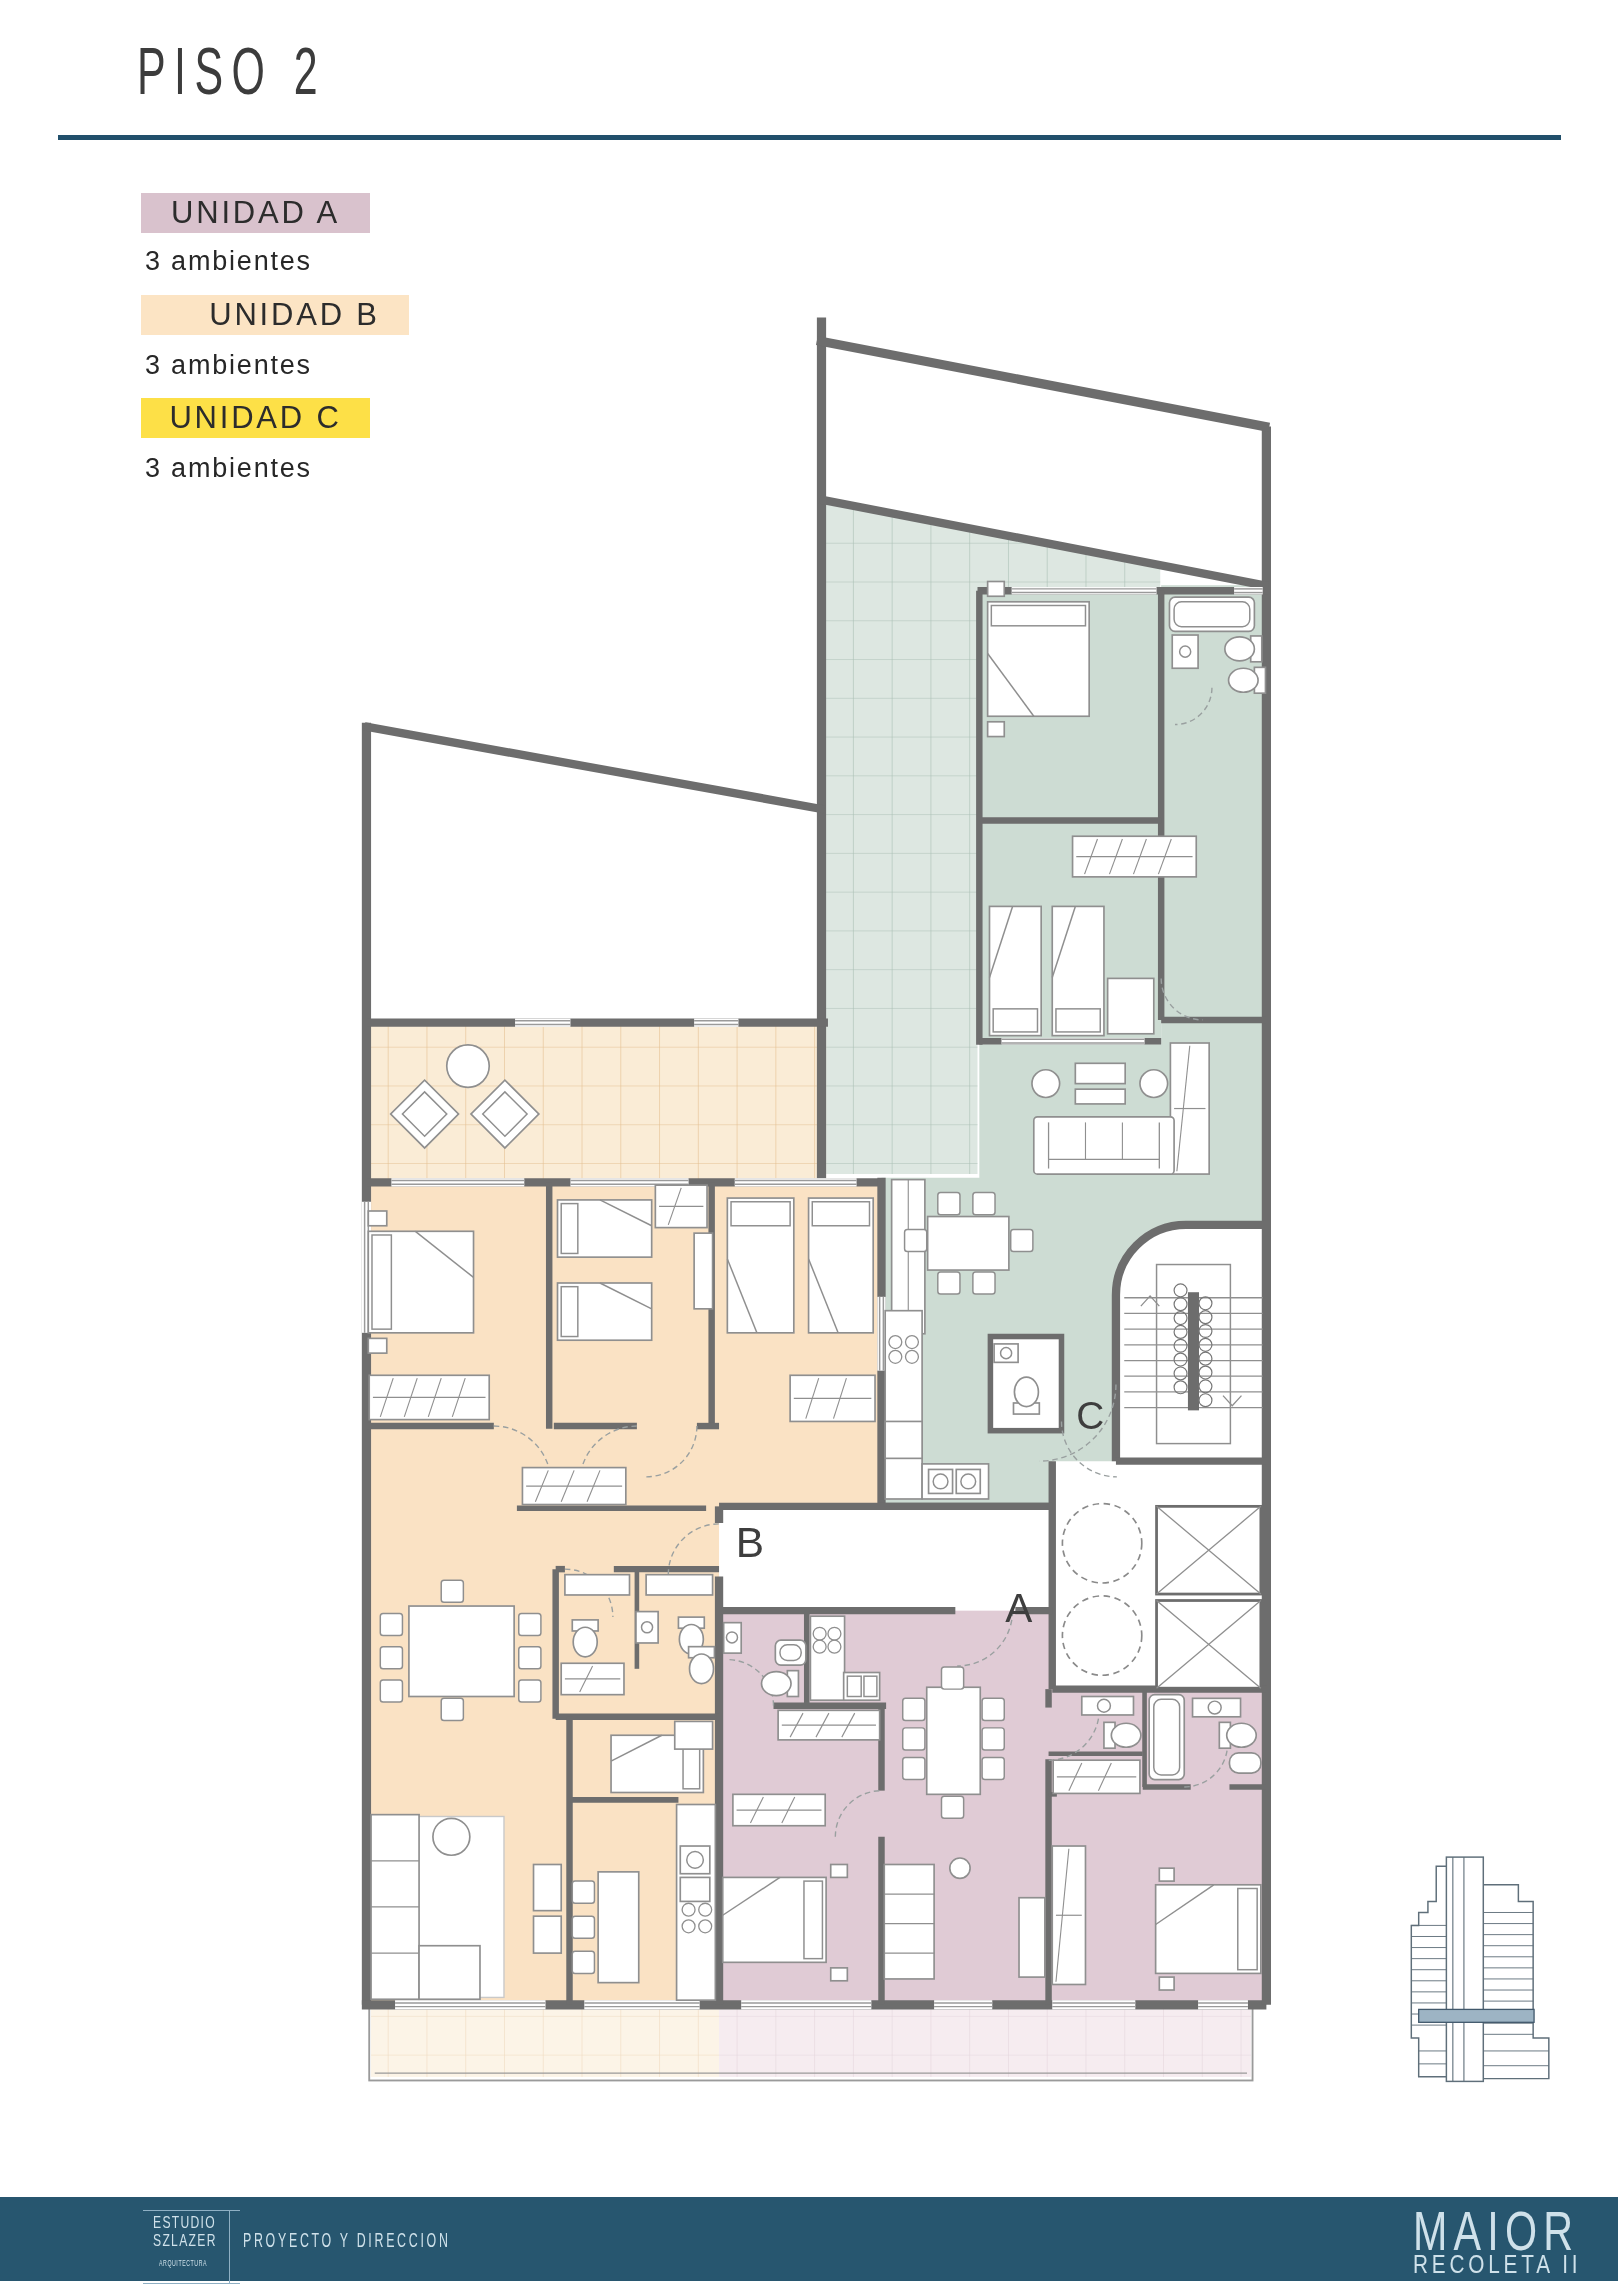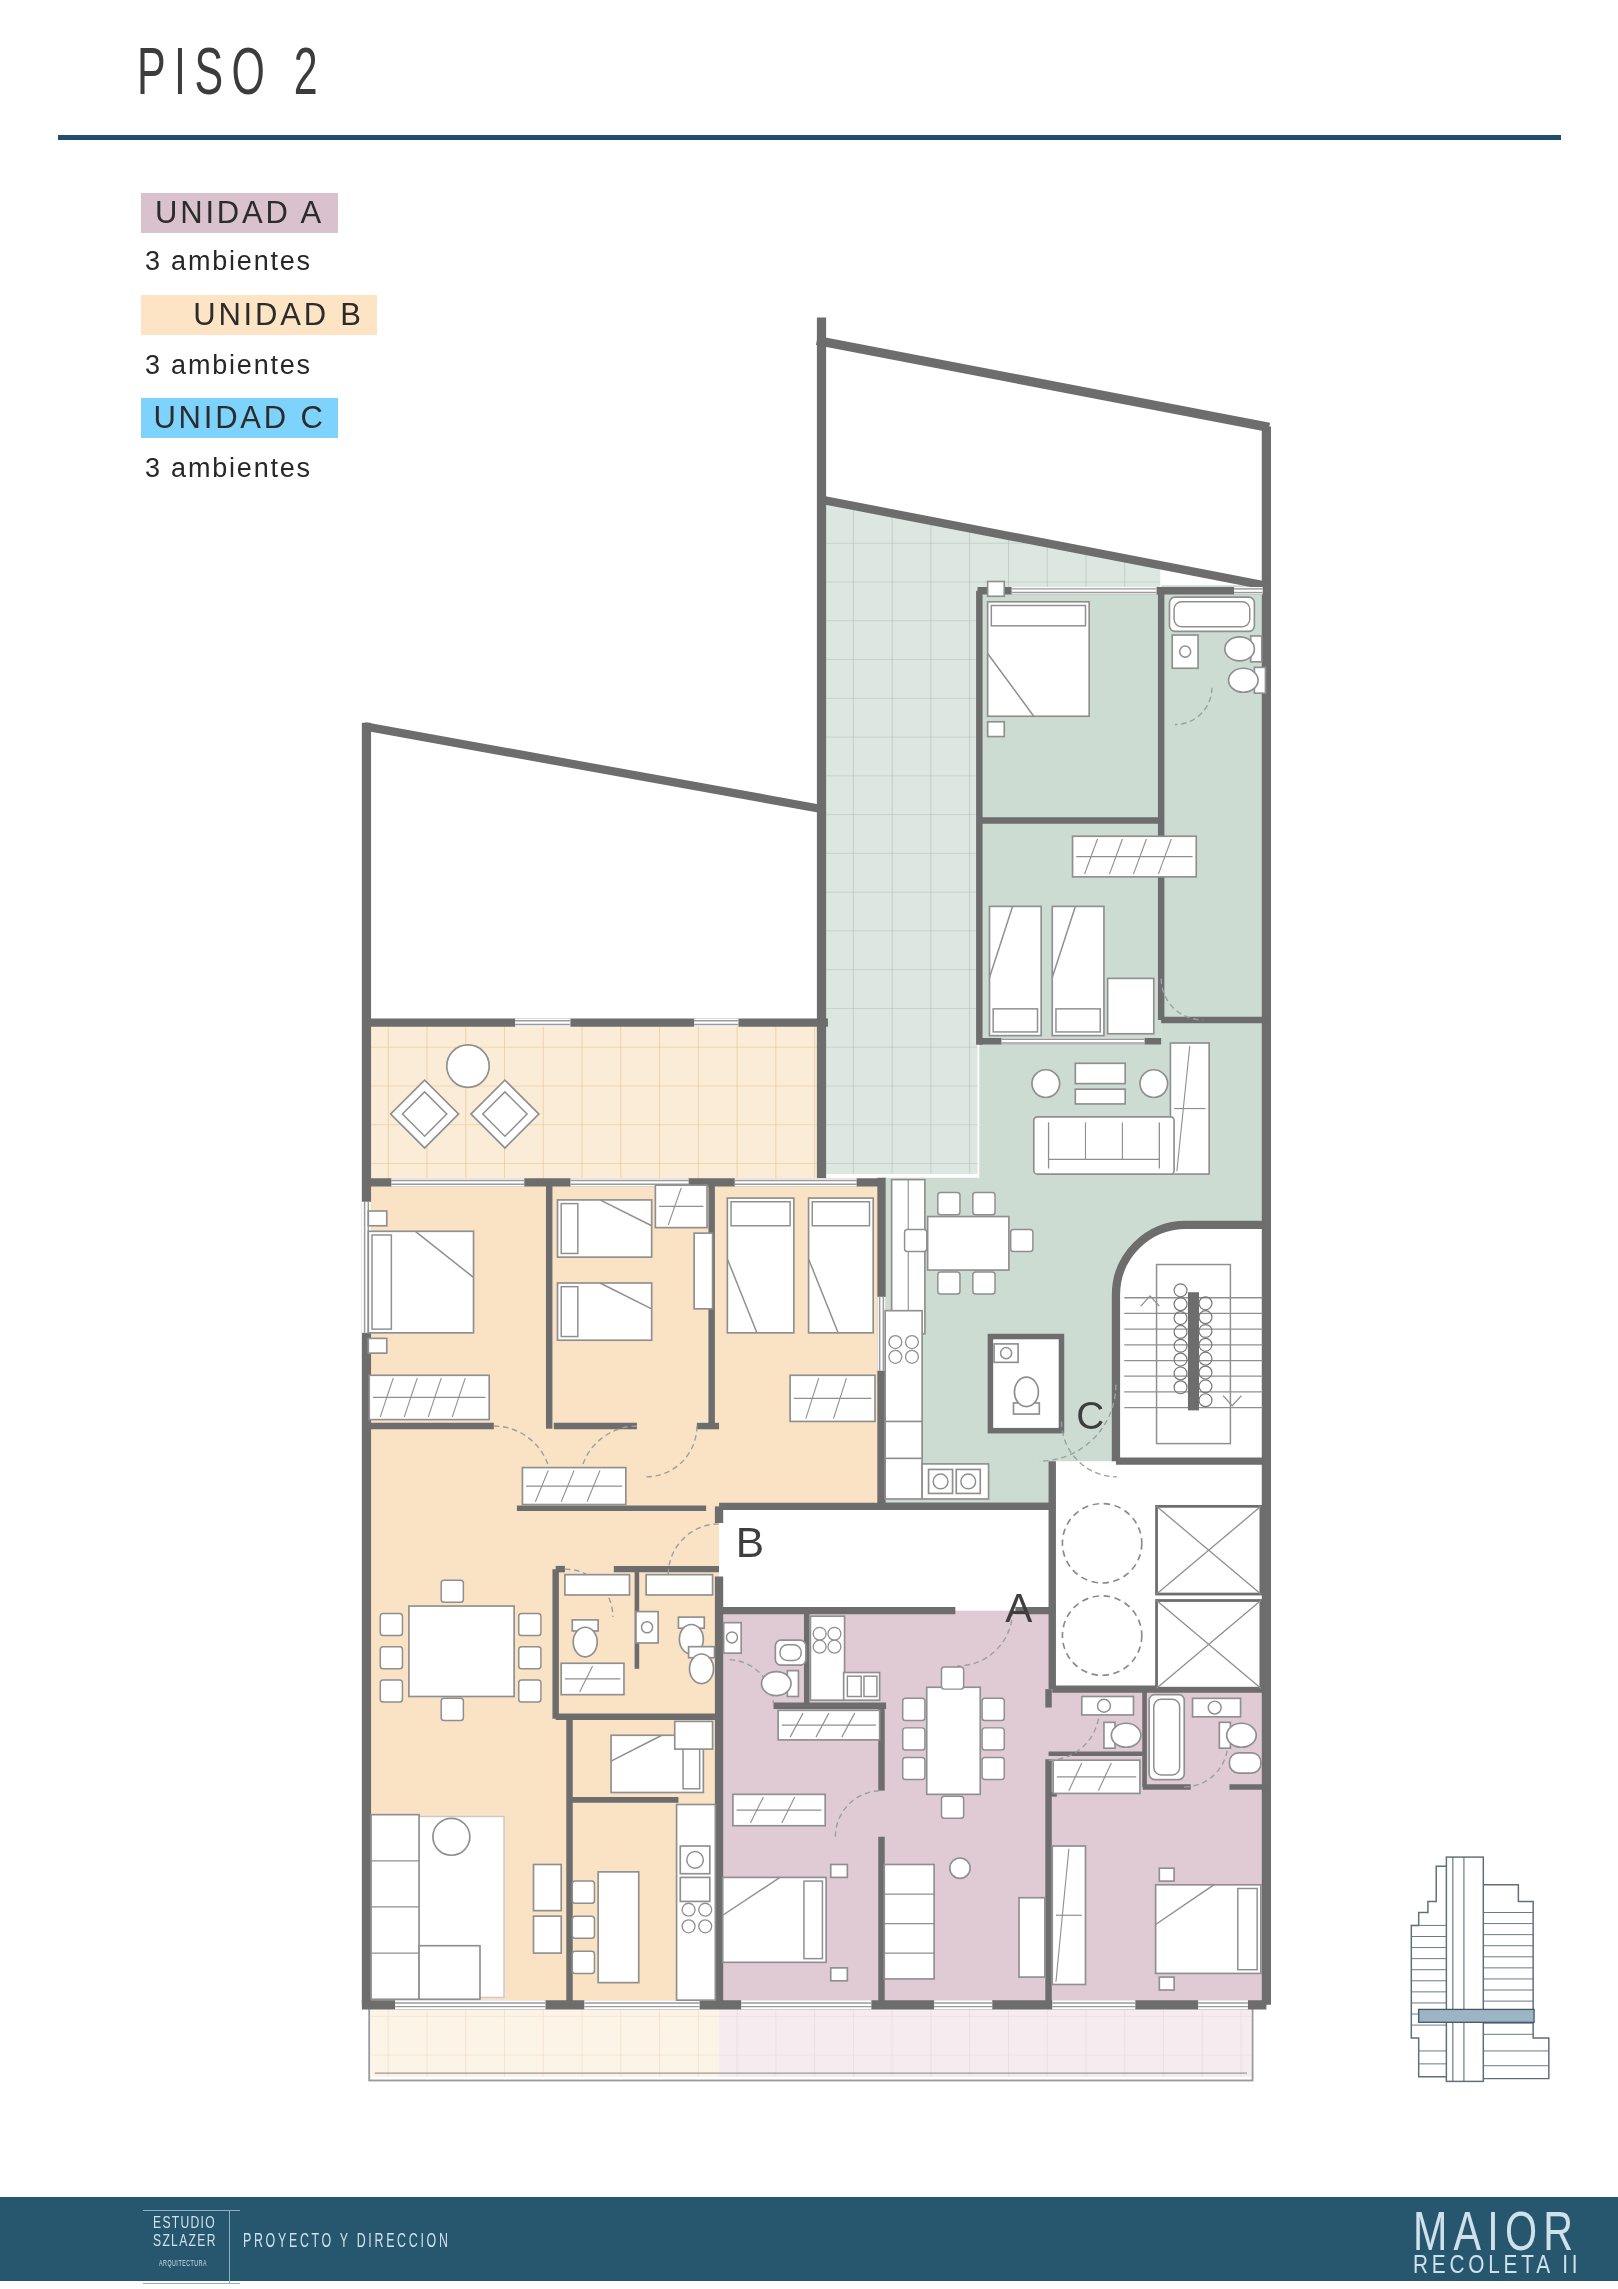--- a/index.html
+++ b/index.html
@@ -1,32 +1,32 @@
 <!DOCTYPE html>
 <html style="font-size:14.8px"><head><meta charset="utf-8">
 <style>
 html,body{margin:0;padding:0;background:#fff;width:1619px;height:2290px;overflow:hidden;}
 body{font-family:"Liberation Sans", sans-serif;position:relative;}
 .abs{position:absolute;}
 #title{left:137px;top:33px;font-size:66px;letter-spacing:13px;color:#3c3c3c;font-weight:400;transform:scaleX(0.65);transform-origin:left top;}
 #rule{left:58px;top:135px;width:1503px;height:4.6px;background:#214f6b;}
-.ubox{left:141px;width:197px;height:40px;font-size:31px;letter-spacing:2.8px;color:#2c2c2c;
+.ubox{left:141px;width:229px;height:40px;font-size:31px;letter-spacing:2.8px;color:#2c2c2c;
  display:flex;align-items:center;justify-content:center;}
 .amb{left:145px;font-size:27px;letter-spacing:1.8px;color:#272727;text-align:right;}
 #footer{left:0;top:2197px;width:1619px;height:84px;background:#27566f;}
 .ft{color:#cfe1ea;}
 </style></head>
 <body>
 <div class="abs" id="title">PISO 2</div>
 <div class="abs" id="rule"></div>
 <div class="abs ubox" style="top:193px;background:#d9c2cd;">UNIDAD A</div>
 <div class="abs amb" style="top:246px;">3 ambientes</div>
 <div class="abs ubox" style="top:295px;background:#fce4c4;padding-left:39px;">UNIDAD B</div>
 <div class="abs amb" style="top:350px;">3 ambientes</div>
-<div class="abs ubox" style="top:398px;background:#7dd3fc;">UNIDAD C</div>
+<div class="abs ubox" style="top:398px;background:#fde047;">UNIDAD C</div>
 <div class="abs amb" style="top:453px;">3 ambientes</div>
 
 <svg class="abs" style="left:0;top:0" width="1619" height="2290" viewBox="0 0 1754 2481">
 <defs>
 <pattern id="gp" width="42" height="42" patternUnits="userSpaceOnUse">
         <path d="M42,0 L0,0 0,42" fill="none" stroke="#abc0b5" stroke-width="1.3"></path>
       </pattern>
 <pattern id="pp" width="42" height="42" patternUnits="userSpaceOnUse">
         <path d="M42,0 L0,0 0,42" fill="none" stroke="#e4c092" stroke-width="1.3"></path>
       </pattern>

